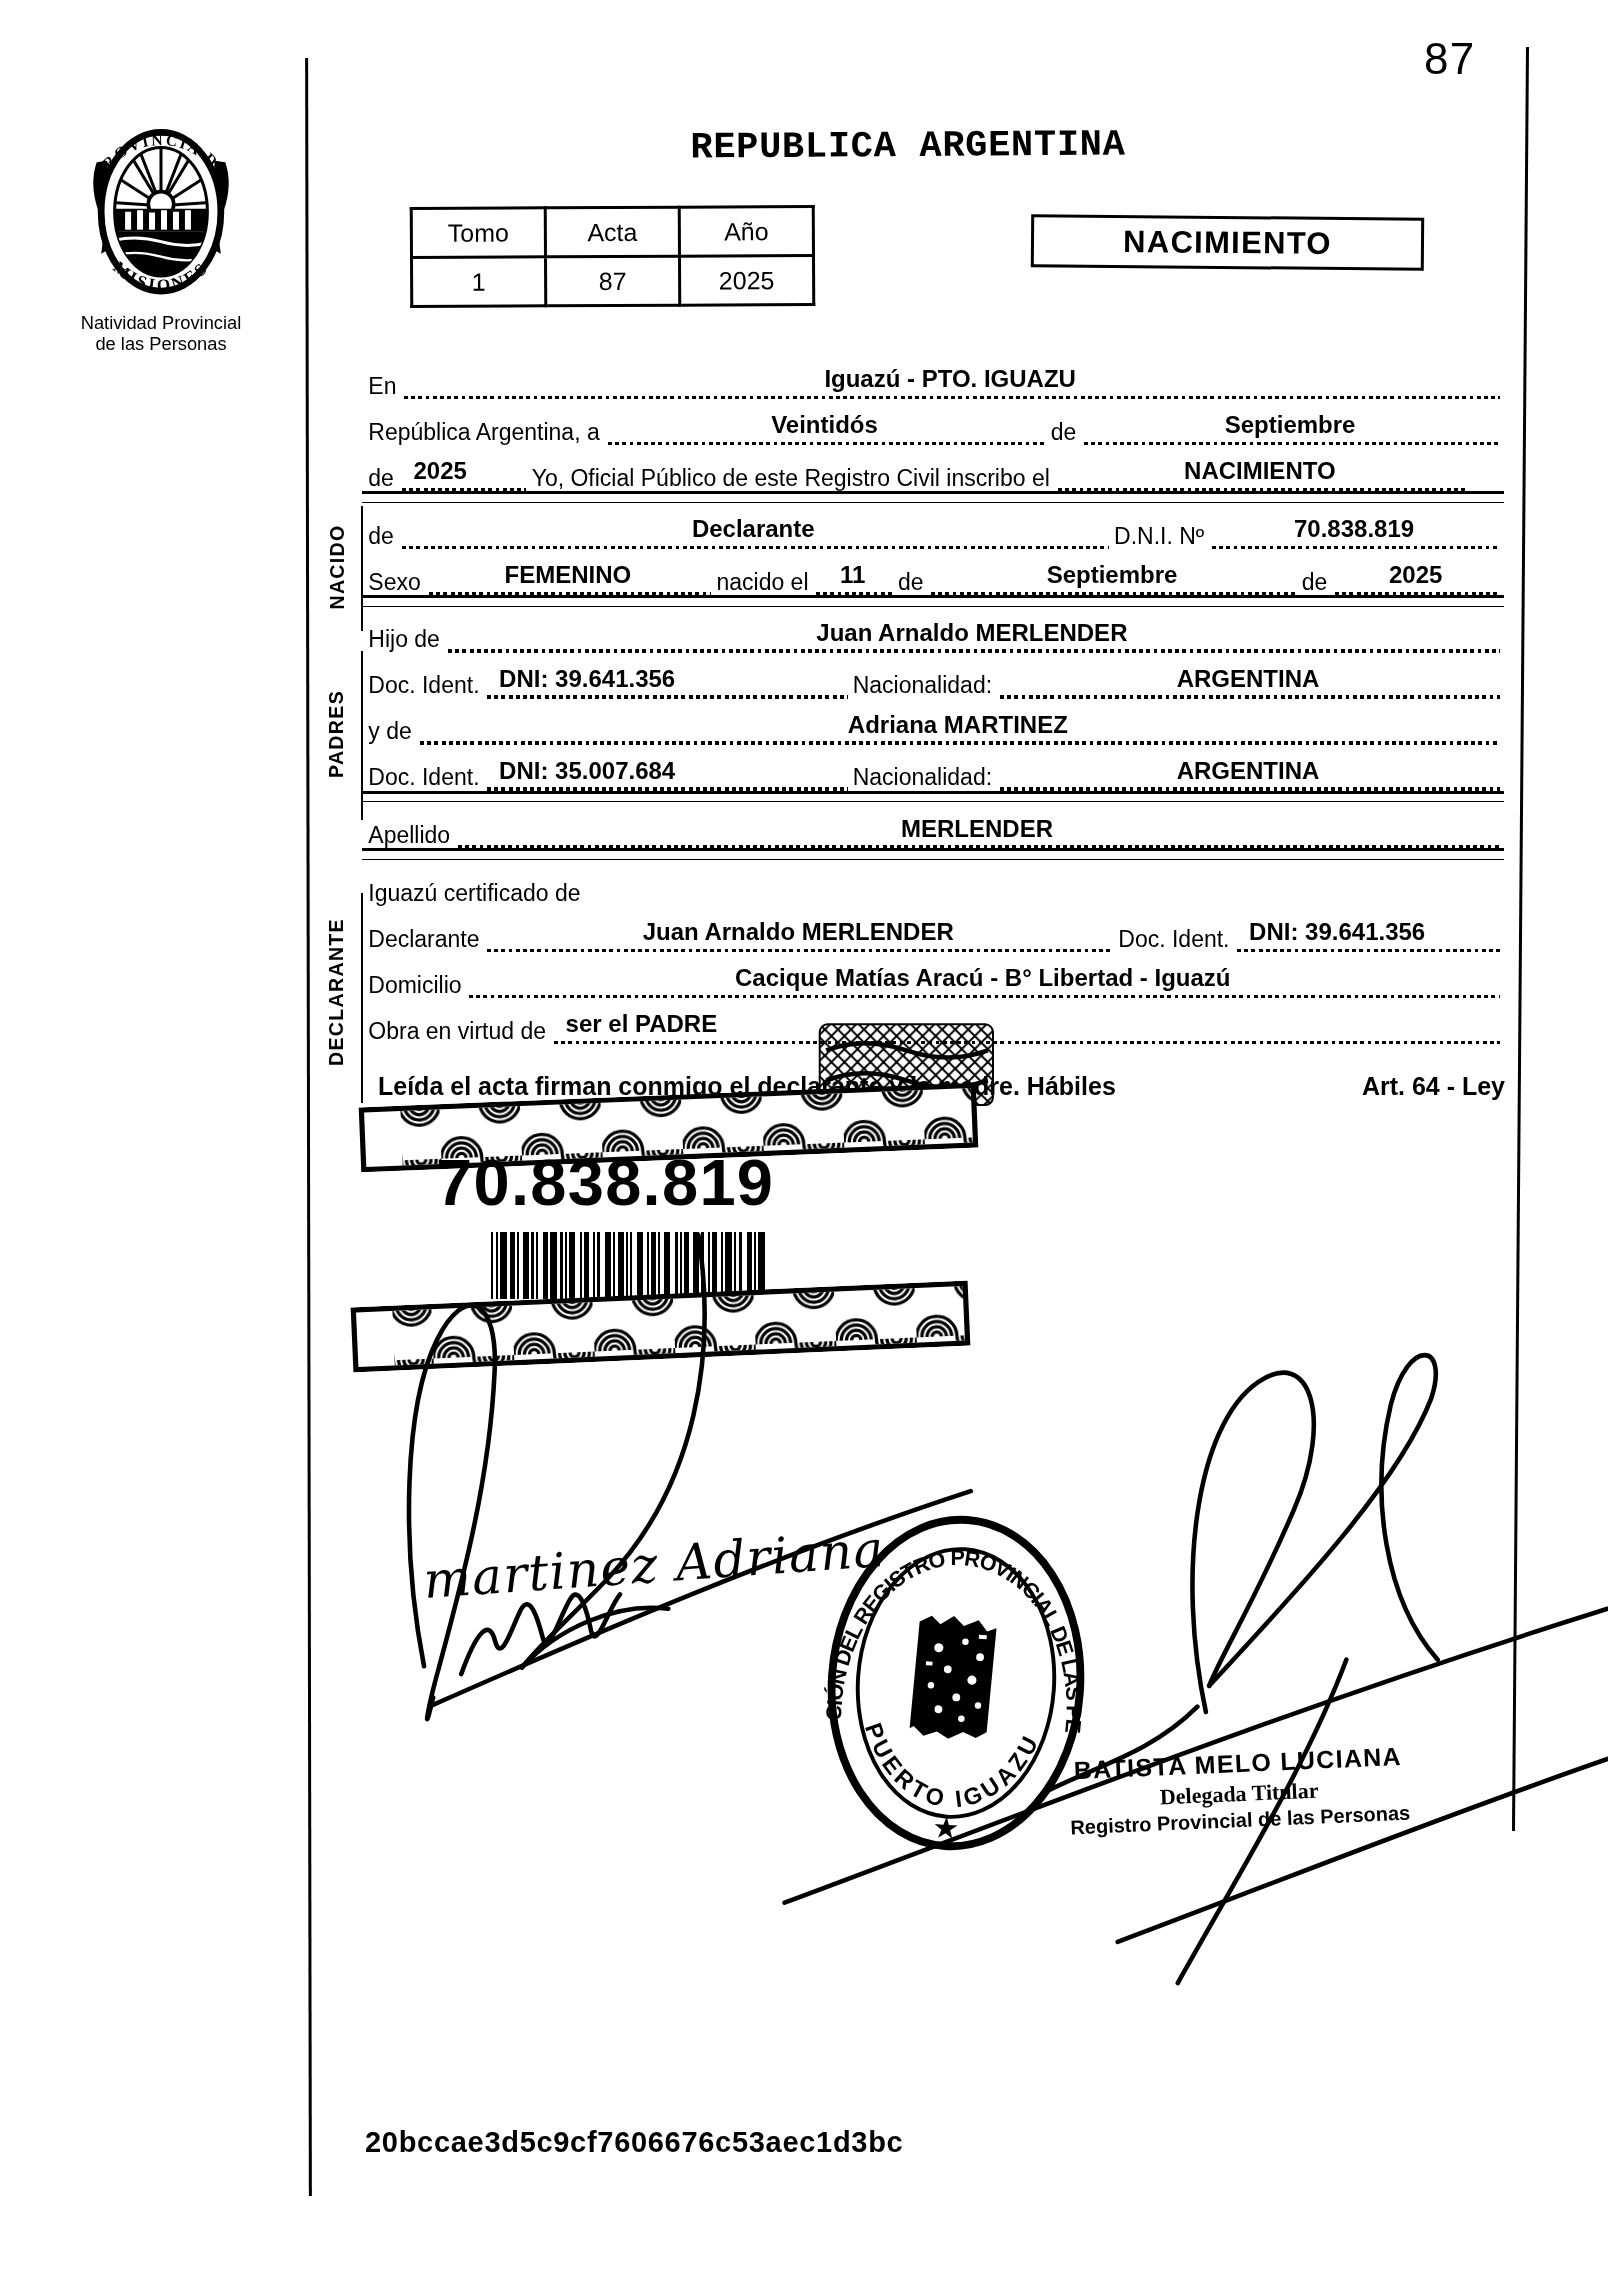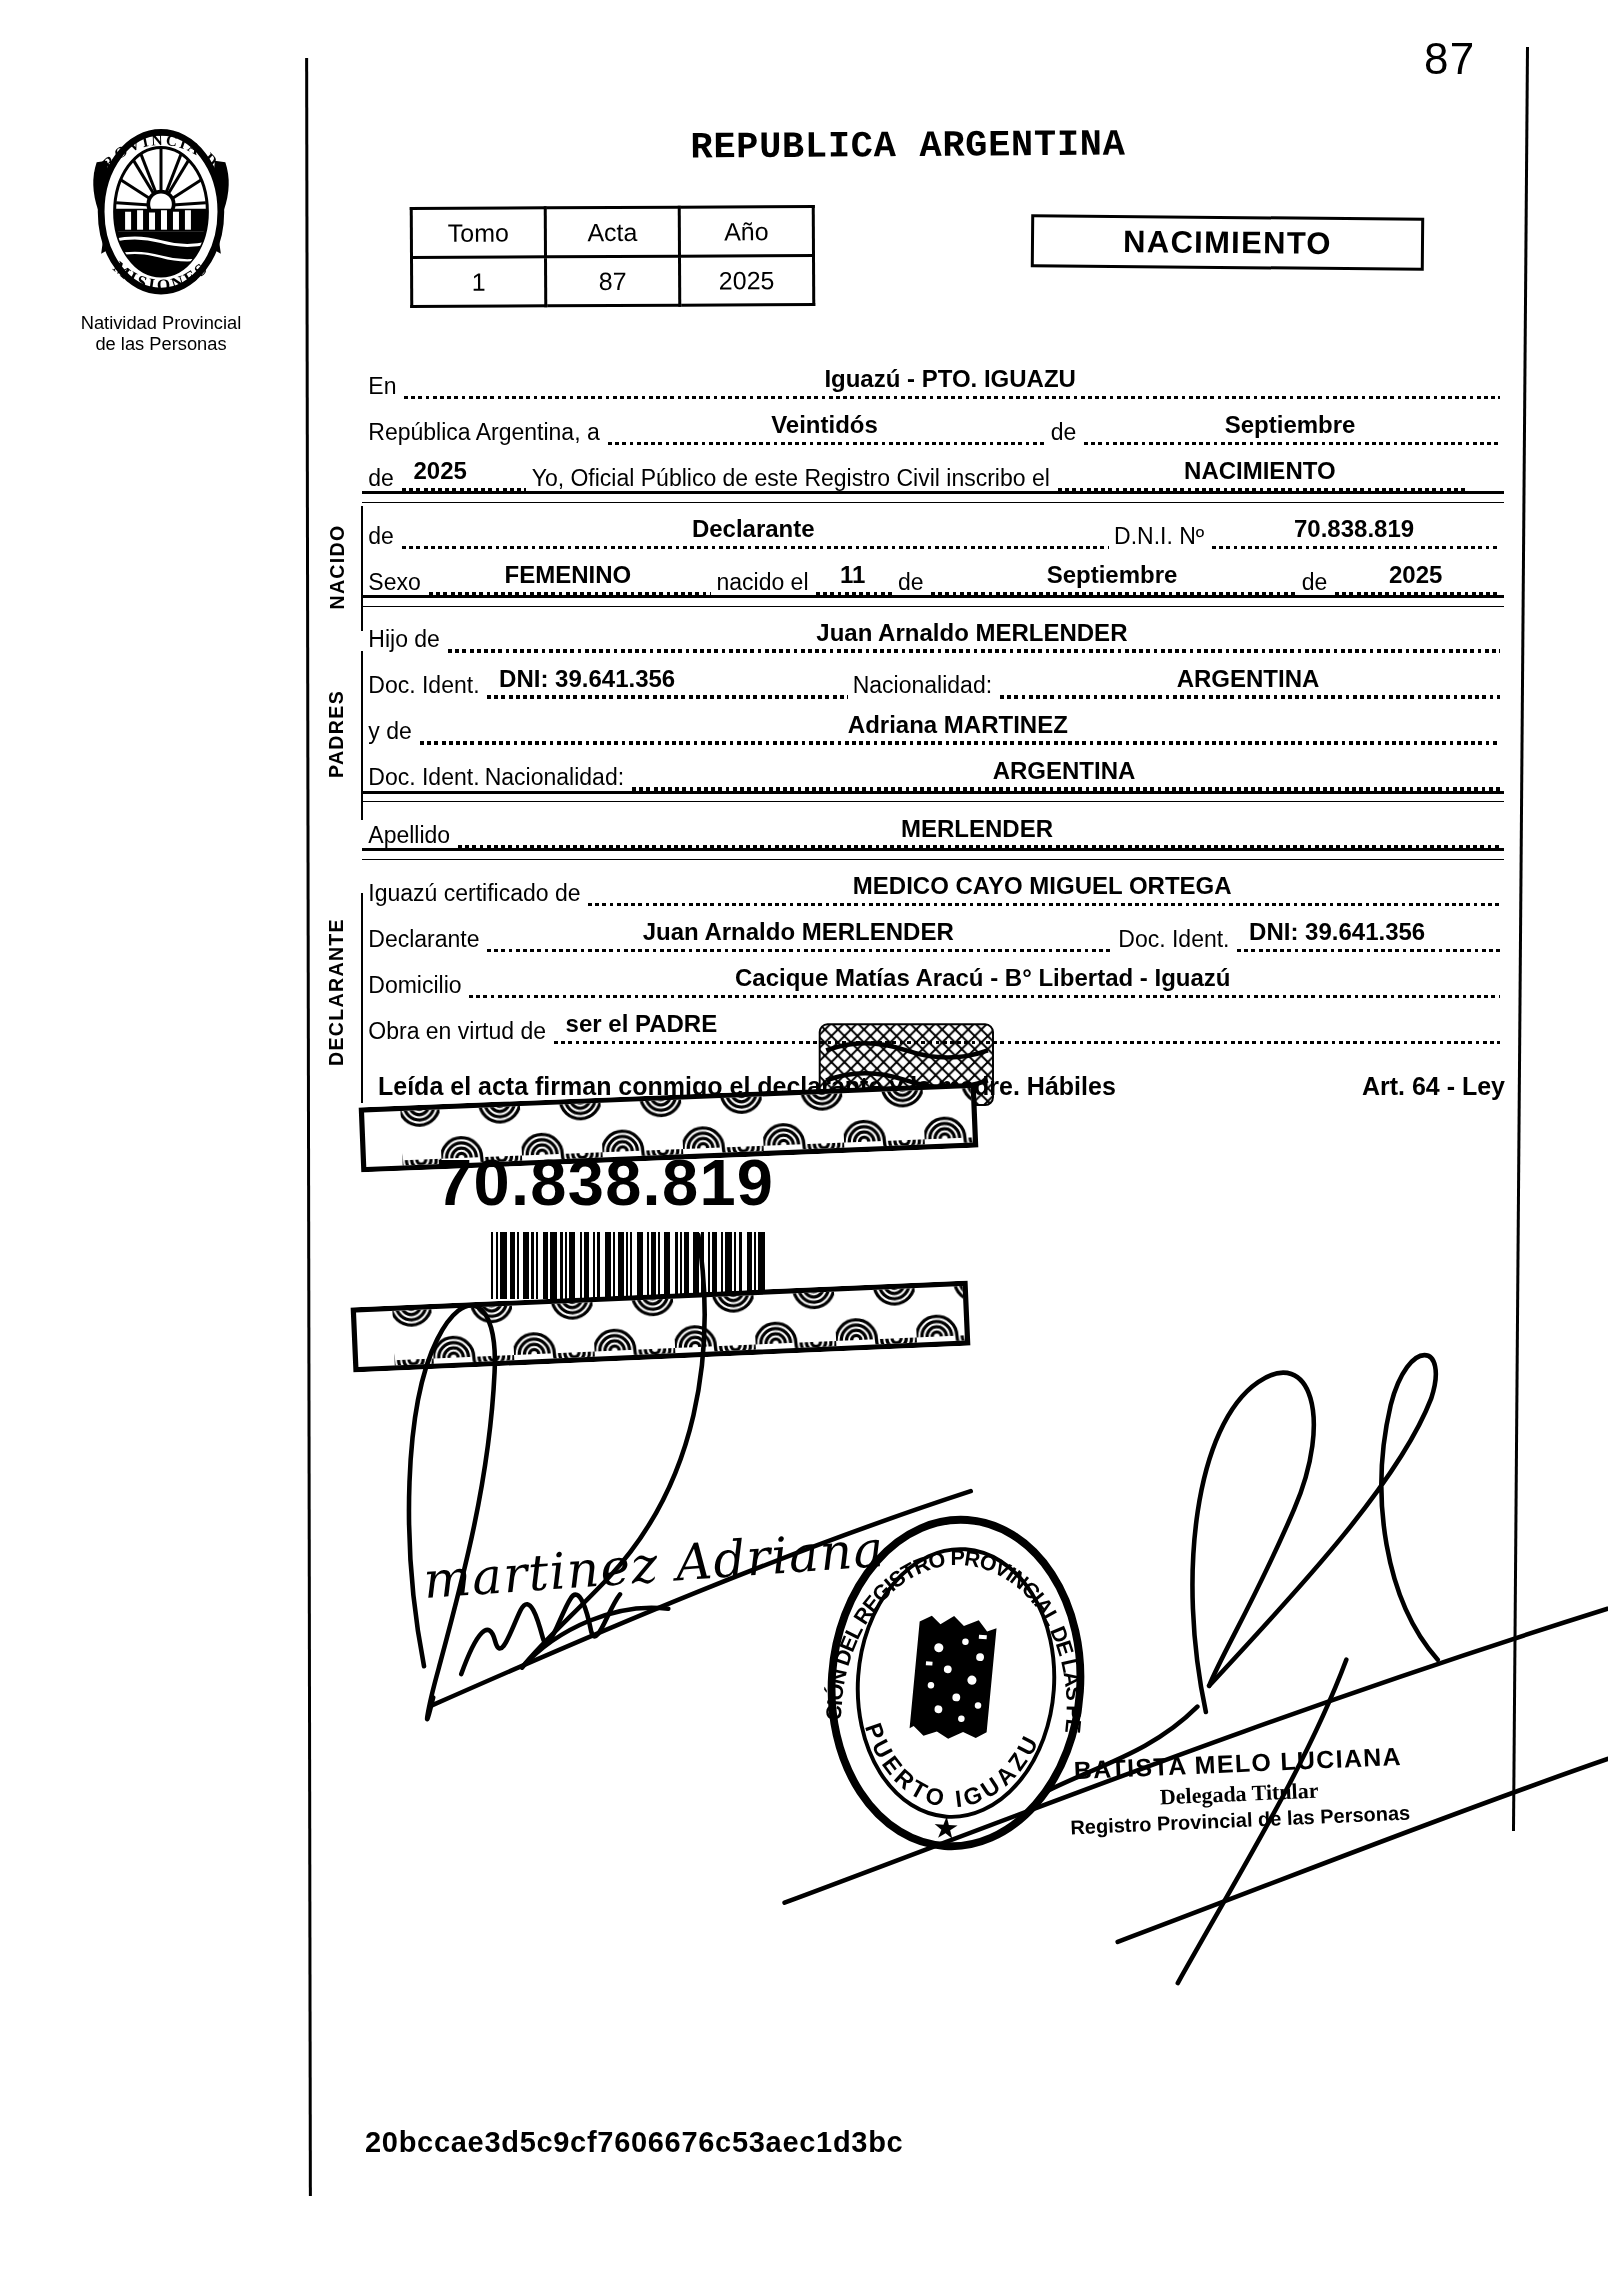--- a/index.html
+++ b/index.html
@@ -233,38 +233,38 @@
         </span>
       </div>
       <div class="form-line">
         <span class="flabel">y de</span>
         <span class="fill" style="flex: 1 1 0px;">
           <span class="fval">Adriana MARTINEZ</span>
         </span>
       </div>
       <div class="form-line">
         <span class="flabel">Doc. Ident.</span>
+        <span class="fill" style="flex: 0.72 1 0px;">
+          <span class="fval left">DNI: 35.007.684</span>
+        </span>
         <span class="flabel">Nacionalidad:</span>
         <span class="fill" style="flex: 1 1 0px;">
           <span class="fval">ARGENTINA</span>
         </span>
       </div>
       <div class="form-rule"></div>
       <div class="form-line">
         <span class="flabel">Apellido</span>
         <span class="fill" style="flex: 1 1 0px;">
           <span class="fval">MERLENDER</span>
         </span>
       </div>
       <div class="form-rule"></div>
       <div class="form-line">
         <span class="flabel">Iguazú certificado de</span>
-        <span class="fill" style="flex: 1 1 0px;">
-          <span class="fval">MEDICO CAYO MIGUEL ORTEGA</span>
-        </span>
       </div>
       <div class="form-line">
         <span class="flabel">Declarante</span>
         <span class="fill" style="flex: 1 1 0px;">
           <span class="fval">Juan Arnaldo MERLENDER</span>
         </span>
         <span class="flabel">Doc. Ident.</span>
         <span class="fill" style="flex: 0.42 1 0px;">
           <span class="fval left">DNI: 39.641.356</span>
         </span>

